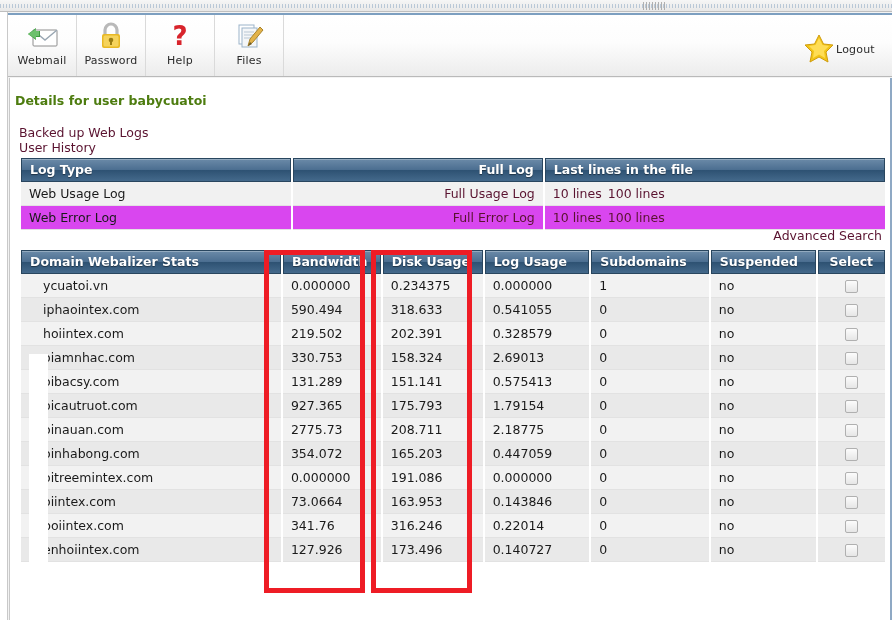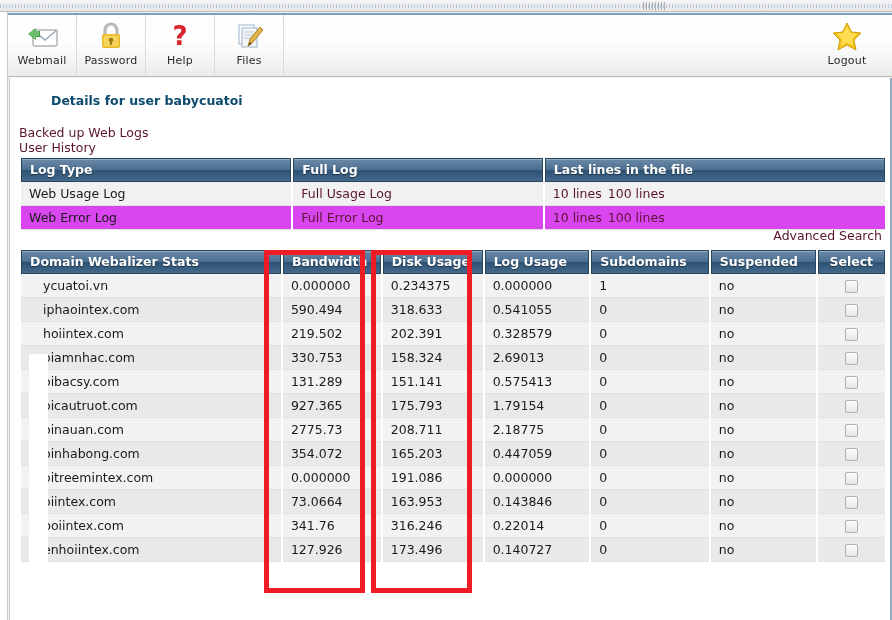--- a/index.html
+++ b/index.html
@@ -57,34 +57,34 @@
   }
   .tb-item:last-of-type { border-right: none; }
   .tb-label {
     font-size: 11px; color: #2b2b2b; margin-top: 2px;
     letter-spacing: .2px;
   }
   .tb-icon { width: 34px; height: 32px; position: relative; }
   .tb-spacer { flex: 1 1 auto; border: none; }
   .tb-logout {
     width: 90px; height: 61px; position: relative;
-    display: flex; flex-direction: column; align-items: center;
+    display: flex; flex-direction: row; align-items: center;
     padding-top: 5px; cursor: pointer;
   }
 
   
   .content {
     position: absolute; left: 9px; top: 78px; width: 883px; height: 542px;
     background: #ffffff;
     border-left: 1px solid #c9c9c9;
     border-right: 2px solid #8fa9c4;
   }
   .page-title {
     position: absolute; left: 5px; top: 15px;
-    font-size: 12.5px; font-weight: bold; color: #0c4a6e; margin-left: 36px;
+    font-size: 12.5px; font-weight: bold; color: #4d7c0f;
   }
   .link {
     color: #5a1330; text-decoration: none; font-size: 12.5px;
     cursor: pointer;
   }
   .toplinks { position: absolute; left: 9px; top: 47px; line-height: 15px; }
   .toplinks a { display: block; }
 
   
   .tbl { position: absolute; border-collapse: separate; border-spacing: 2px 0; }
@@ -105,21 +105,21 @@
     height: 23px; line-height: 23px; padding: 0 8px;
     border-bottom: 1px solid #e2e2e2;
     white-space: nowrap; overflow: hidden;
   }
   .row-a .td { background: #f2f2f2; }
   .row-b .td { background: #e9e9e9; }
 
   
   #logtable { left: 9px; top: 80px; width: 868px; }
   #logtable .c1 { width: 271px; }
-  #logtable .c2 { width: 250px; }
+  #logtable .c2 { width: 250px; text-align: right; }
   #logtable .c3 { width: 341px; }
   #logtable .td { background: #f1f1f1; }
   #logtable tr:nth-child(3) .td { background: #d946ef; }
   .sub-a { display:inline-block; width:55px; }
 
   .advsearch {
     position: absolute; right: 8px; top: 150px; font-size: 12.5px;
   }
 
   

